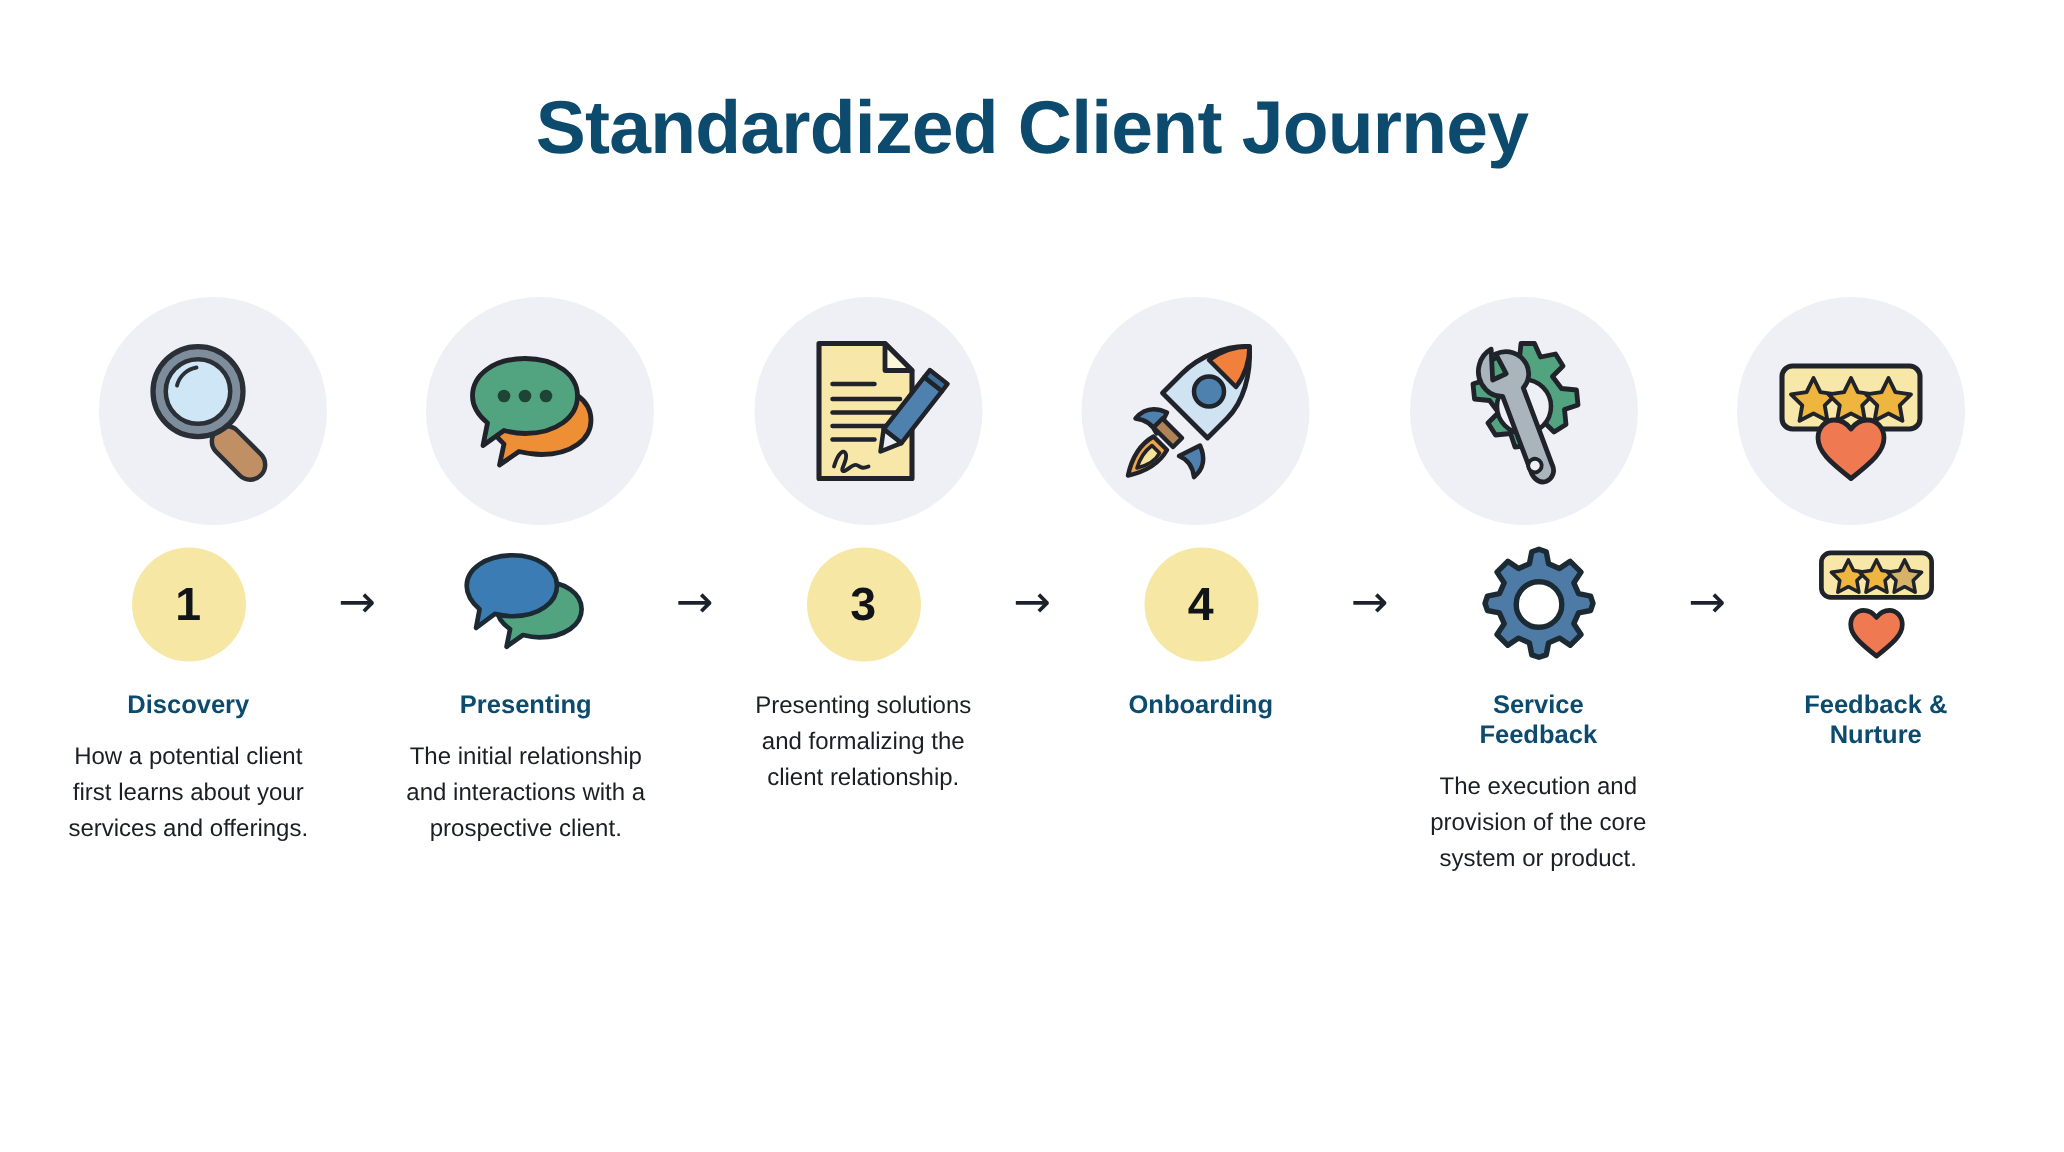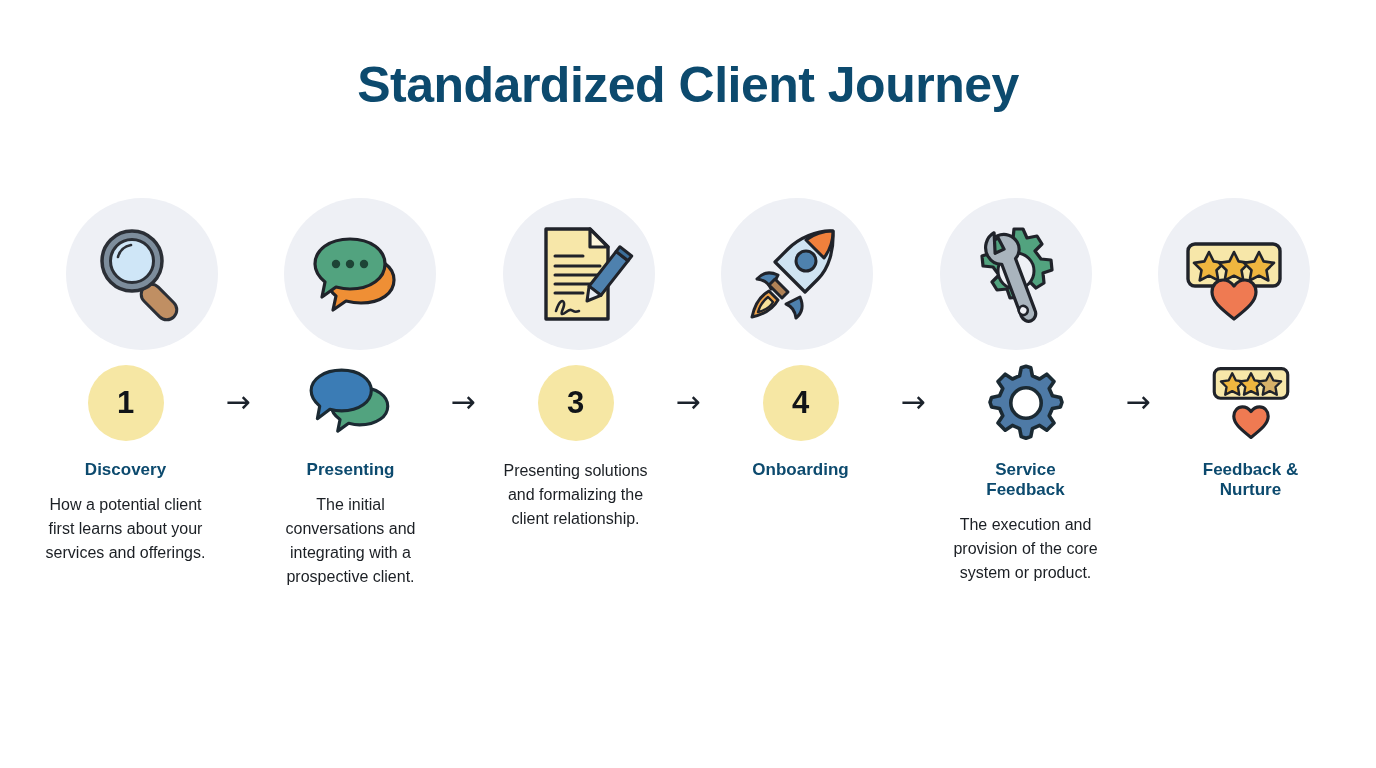--- a/index.html
+++ b/index.html
@@ -219,21 +219,21 @@
     <div class="arrow">→</div>
 
     <div class="step">
       <div class="badge-wrap">
         <svg class="badge-icon" viewBox="0 0 110 100">
           <path d="M66 30c22 0 36 11 36 24s-14 24-36 24c-5 0-10-1-14-2l-14 10 3-15c-7-5-11-11-11-17 0-13 14-24 36-24z" fill="#52a37f" stroke="#1b2a33" stroke-width="4" stroke-linejoin="round"></path>
           <path d="M43 8c23 0 38 12 38 26S66 60 43 60c-5 0-11-1-15-2L12 70l3-16C8 48 4 41 4 34 4 20 20 8 43 8z" fill="#3b7cb5" stroke="#1b2a33" stroke-width="4" stroke-linejoin="round"></path>
         </svg>
       </div>
       <div class="step-title">Presenting</div>
-      <div class="step-desc">The initial conversations and integrating with a prospective client.</div>
+      <div class="step-desc">The initial relationship and interactions with a prospective client.</div>
     </div>
 
     <div class="arrow">→</div>
 
     <div class="step">
       <div class="badge-wrap">
         <div class="num-circle">3</div>
       </div>
       <div class="step-desc">Presenting solutions and formalizing the client relationship.</div>
     </div>

